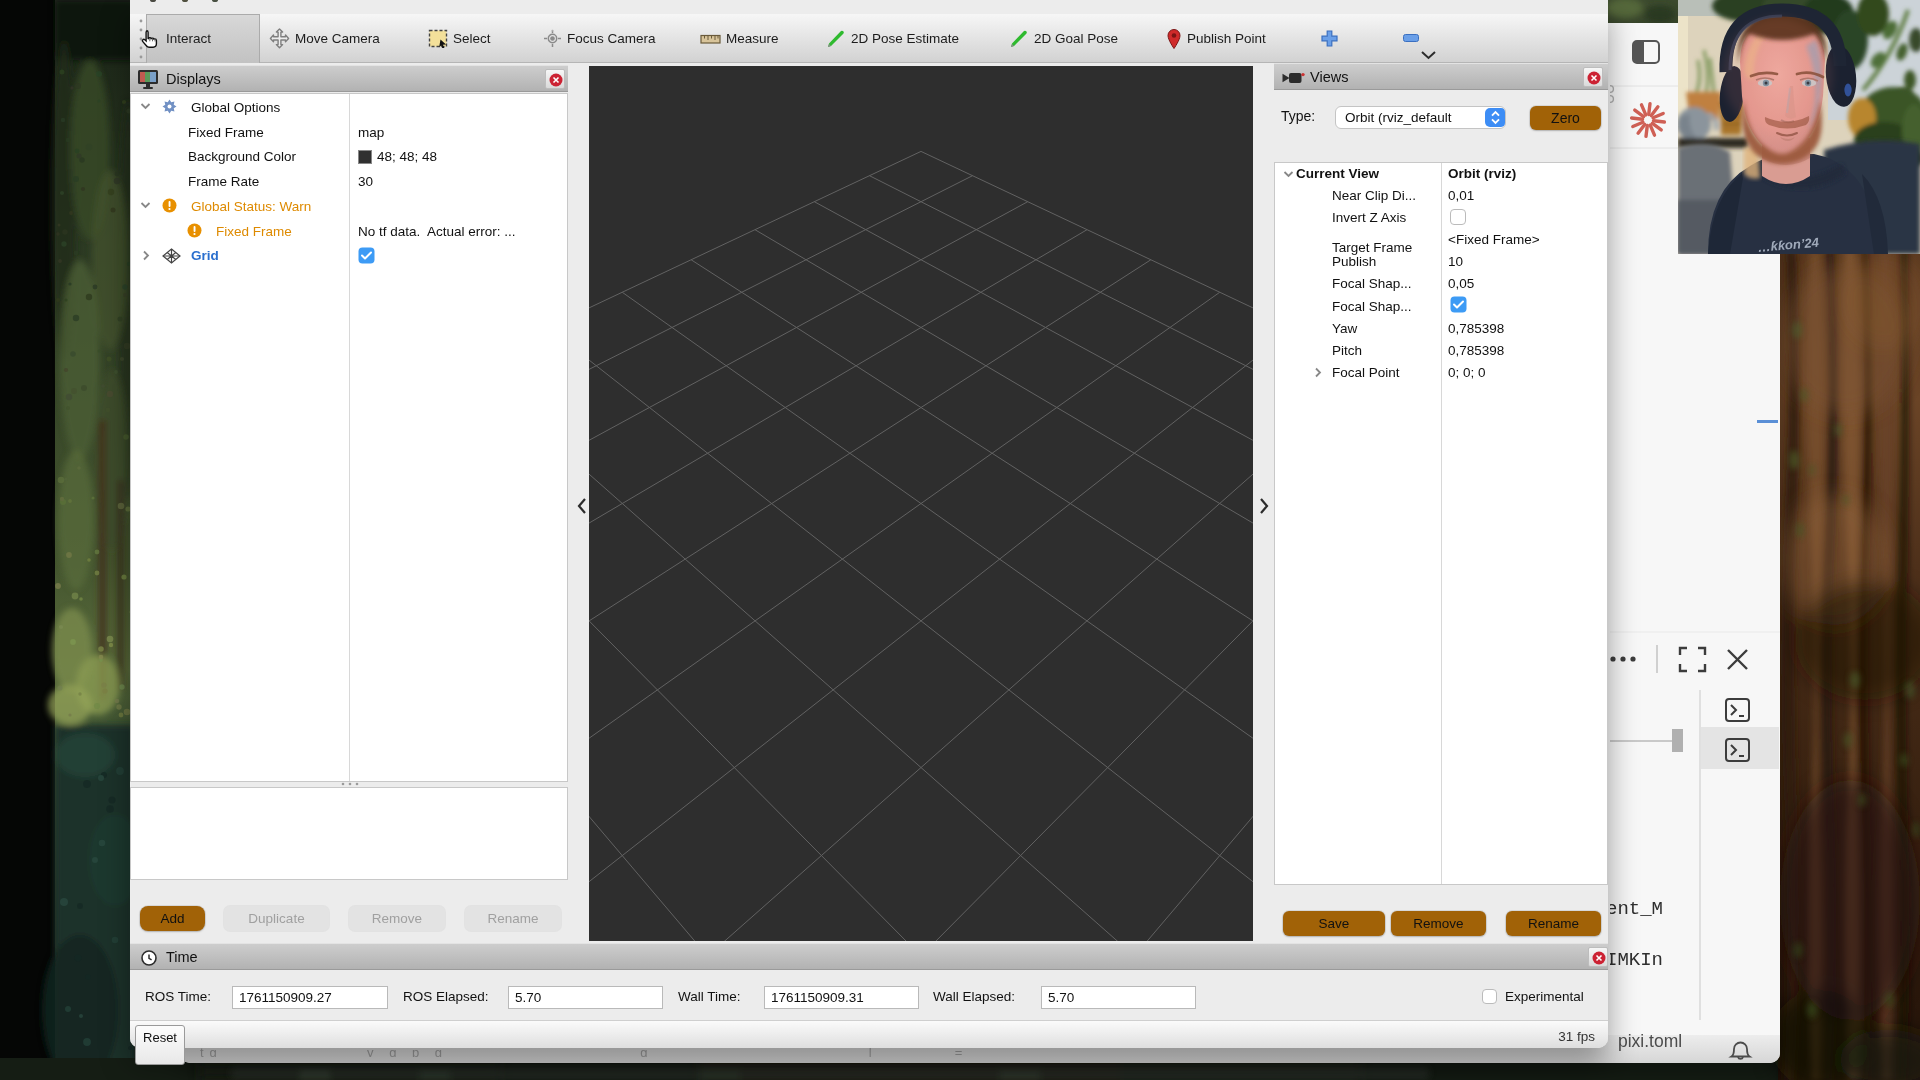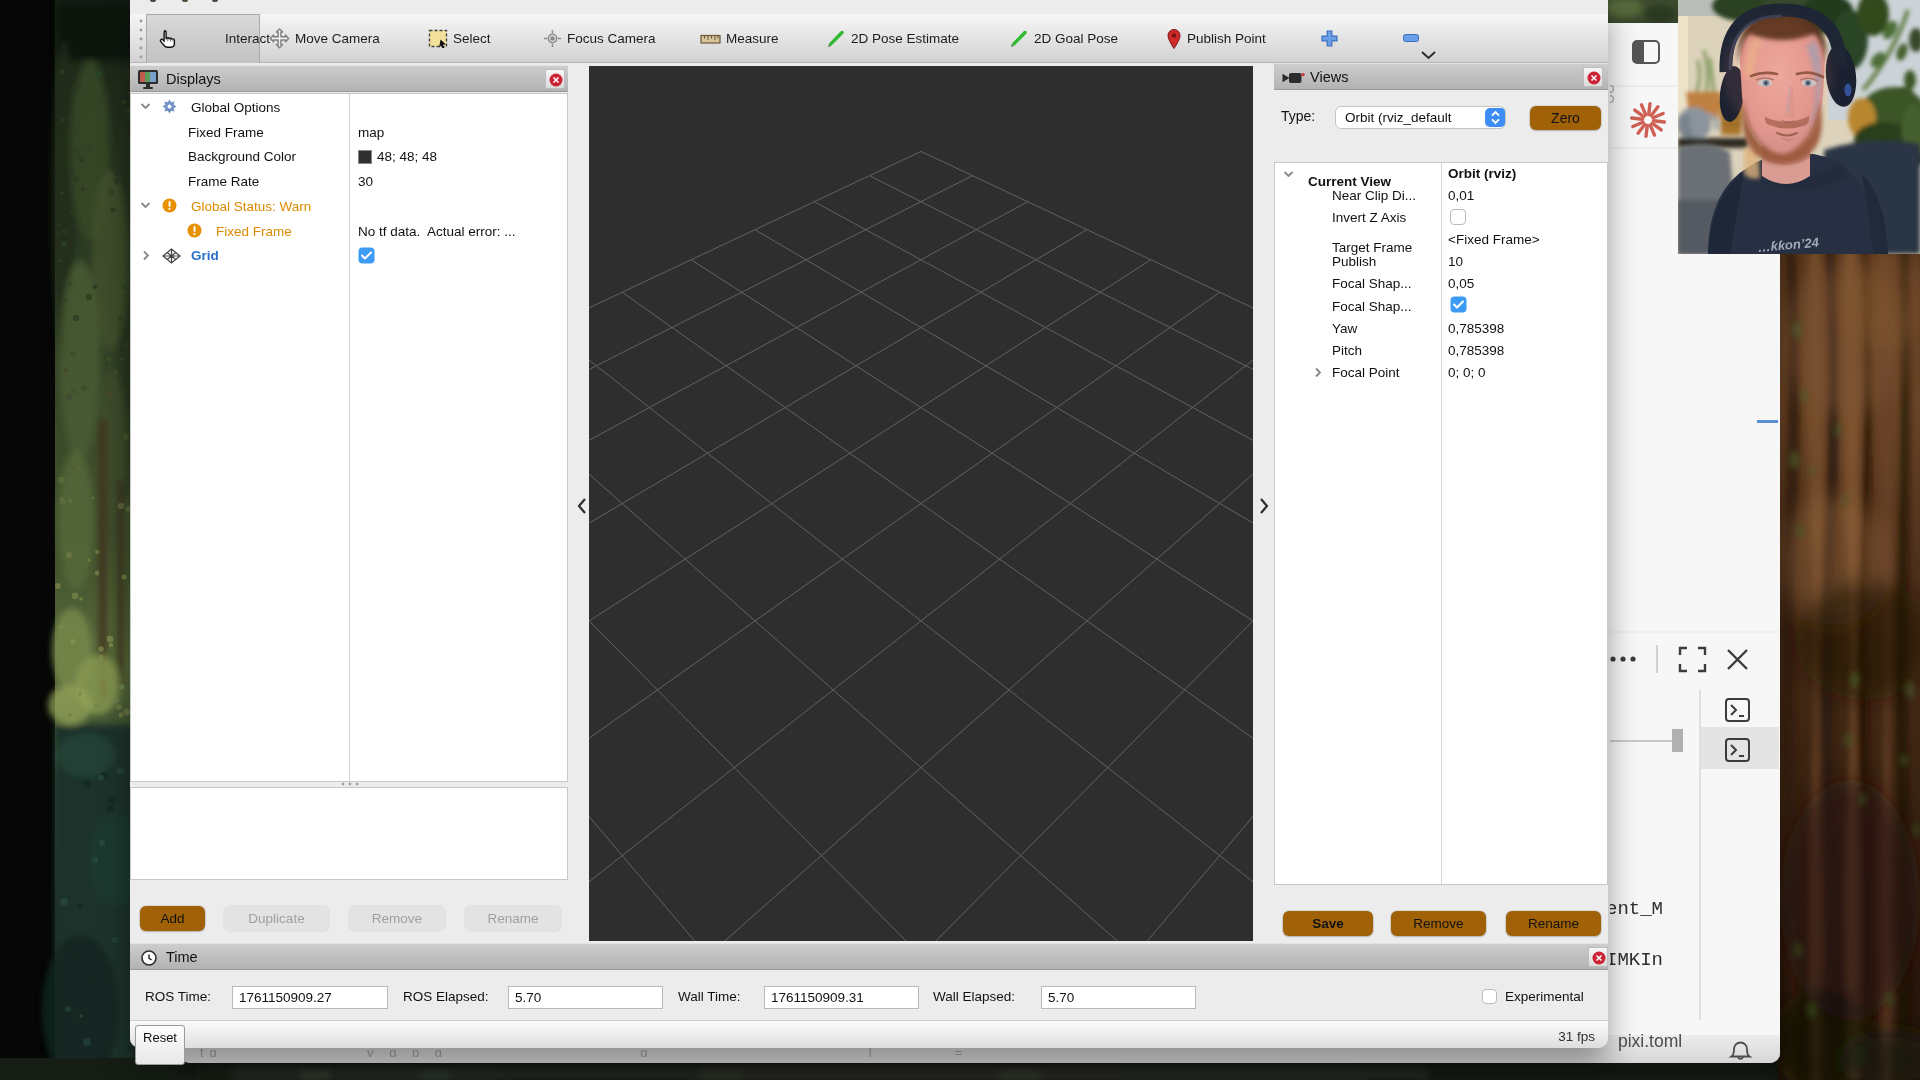--- a/index.html
+++ b/index.html
@@ -369,21 +369,21 @@
 
     <svg class="abs" style="left:8px;top:18px;" width="8" height="42">
         <g fill="#9a9a9a">
           <circle cx="3" cy="3" r="1.4"></circle>
           <circle cx="3" cy="12" r="1.4"></circle>
           <circle cx="3" cy="21" r="1.4"></circle>
           <circle cx="3" cy="30" r="1.4"></circle>
           <circle cx="3" cy="39" r="1.4"></circle>
         </g>
       </svg>
-    <div class="tbtn" style="left:29px;gap:41px;">
+    <div class="tbtn" style="left:11px;">
       <svg width="20" height="20" viewBox="0 0 20 20">
           <path d="M5.6 1.8 c.9 0 1.5 .6 1.5 1.5 v6.2 l.3 .1 c.2 -.5 .7 -.9 1.4 -.9 .6 0 1.2 .3 1.4 .9 .3 -.3 .7 -.5 1.2 -.5 .7 0 1.3 .4 1.5 1 .2 -.1 .5 -.2 .8 -.2 1 0 1.7 .7 1.7 1.7 v3.2 c0 2 -1.3 3.4 -3.3 3.4 h-4 c-1 0 -1.9 -.4 -2.5 -1.2 l-3.8 -4.4 c-.5 -.6 -.5 -1.4 .1 -1.9 .5 -.5 1.3 -.5 1.9 0 l1.3 1.2 v-8.6 c0 -.9 .6 -1.5 1.5 -1.5 z" fill="#fff" stroke="#111" stroke-width="1.4"></path>
           <path d="M8.8 9.3 v3 M11.5 9.5 v2.8 M14 10 v2.4" stroke="#555" stroke-width=".9" fill="none"></path>
         </svg>
       <span>Interact</span>
     </div>
     <div class="tbtn" style="left:139px;">
       <svg width="21" height="21" viewBox="0 0 21 21">
           <path d="M10.5 1 L13.6 4.1 H11.9 V8.7 H16.5 V7 L19.6 10.5 L16.5 13.7 V12 H11.9 V16.6 H13.6 L10.5 19.7 L7.4 16.6 H9.1 V12 H4.5 V13.7 L1.4 10.5 L4.5 7 V8.7 H9.1 V4.1 H7.4 Z" fill="#ededed" stroke="#7f7f7f" stroke-width="1.4" stroke-linejoin="round"></path>
         </svg>
@@ -517,21 +517,21 @@
 
       <svg class="abs" style="left:210px;top:716px;" width="20" height="6">
           <g fill="#9a9a9a">
             <circle cx="3" cy="3" r="1.3"></circle>
             <circle cx="10" cy="3" r="1.3"></circle>
             <circle cx="17" cy="3" r="1.3"></circle>
           </g>
         </svg>
       <div class="treewhite" style="left:0;top:722px;width:438px;height:93px;"></div>
 
-      <div class="mbtn on" style="left:10px;top:841px;width:65px;">Add</div>
+      <div class="mbtn on" style="left:10px;top:841px;width:65px;border-radius:8px;">Add</div>
       <div class="mbtn off" style="left:94px;top:841px;width:105px;">Duplicate</div>
       <div class="mbtn off" style="left:219px;top:841px;width:96px;">Remove</div>
       <div class="mbtn off" style="left:335px;top:841px;width:96px;">Rename</div>
     </div>
     <div id="viewport">
       <svg width="664" height="875">
         <g stroke="#626262" stroke-width="1">
         <line x1="332.0" y1="85.4" x2="1078.9" y2="437.5"></line>
         <line x1="332.0" y1="85.4" x2="-414.9" y2="437.5"></line>
         <line x1="280.5" y1="109.7" x2="1039.6" y2="493.1"></line>
@@ -587,21 +587,21 @@
               <path d="M7 7.6 l3.5 -3.6 3.5 3.6 M7 11.4 l3.5 3.6 3.5 -3.6" stroke="#fff" stroke-width="1.8" fill="none"></path>
             </svg>
         </div>
       </div>
       <div class="mbtn on" style="left:256px;top:43px;width:71px;height:24px;font-size:14px;">Zero</div>
       <div class="treewhite" style="left:0;top:99px;width:334px;height:723px;"></div>
       <div class="grayline" style="left:167px;top:100px;width:1px;height:721px;"></div>
       <svg class="abs" style="left:8px;top:106px;" width="13" height="10" viewBox="0 0 13 10">
           <path d="M2.5 3 l4 4 4-4" stroke="#888" stroke-width="1.8" fill="none"></path>
         </svg>
-      <div class="trow" style="left:34px;top:103px;font-weight:bold;margin-top:8px;">Current View</div>
+      <div class="trow" style="left:22px;top:103px;font-weight:bold;">Current View</div>
       <div class="trow" style="left:174px;top:103px;font-weight:bold;">Orbit (rviz)</div>
       <div class="trow" style="left:58px;top:125px;">Near Clip Di...</div>
       <div class="trow" style="left:174px;top:125px;">0,01</div>
       <div class="trow" style="left:58px;top:147px;">Invert Z Axis</div>
       <div class="abs" style="left:176px;top:146px;width:16px;height:16px;background:#fff;border:1px solid #bbb;border-radius:4px;"></div>
       <div class="trow" style="left:58px;top:169px;margin-top:8px;">Target Frame</div>
       <div class="trow" style="left:174px;top:169px;">&lt;Fixed Frame&gt;</div>
       <div class="trow" style="left:58px;top:191px;">Publish</div>
       <div class="trow" style="left:174px;top:191px;">10</div>
       <div class="trow" style="left:58px;top:213px;">Focal Shap...</div>
@@ -613,21 +613,21 @@
         </svg>
       <div class="trow" style="left:58px;top:258px;">Yaw</div>
       <div class="trow" style="left:174px;top:258px;">0,785398</div>
       <div class="trow" style="left:58px;top:280px;">Pitch</div>
       <div class="trow" style="left:174px;top:280px;">0,785398</div>
       <svg class="abs" style="left:39px;top:303px;" width="10" height="13" viewBox="0 0 10 13">
           <path d="M3 2.5 l4 4 -4 4" stroke="#888" stroke-width="1.8" fill="none"></path>
         </svg>
       <div class="trow" style="left:58px;top:302px;">Focal Point</div>
       <div class="trow" style="left:174px;top:302px;">0; 0; 0</div>
-      <div class="mbtn on" style="left:9px;top:848px;width:90px;font-weight:bold;">Save</div>
+      <div class="mbtn on" style="left:9px;top:848px;width:102px;">Save</div>
       <div class="mbtn on" style="left:117px;top:848px;width:95px;">Remove</div>
       <div class="mbtn on" style="left:232px;top:848px;width:95px;">Rename</div>
     </div>
     <div id="timep">
       <div class="phead">
         <svg class="abs" style="left:11px;top:6px;" width="16" height="16" viewBox="0 0 16 16">
             <circle cx="8" cy="8" r="7" fill="#fff" stroke="#2c2c2c" stroke-width="1.6"></circle>
             <path d="M8 4.5 v3.8 l2.6 1.5" stroke="#2c2c2c" stroke-width="1.5" fill="none"></path>
           </svg>
         <span class="ttl">Time</span>

